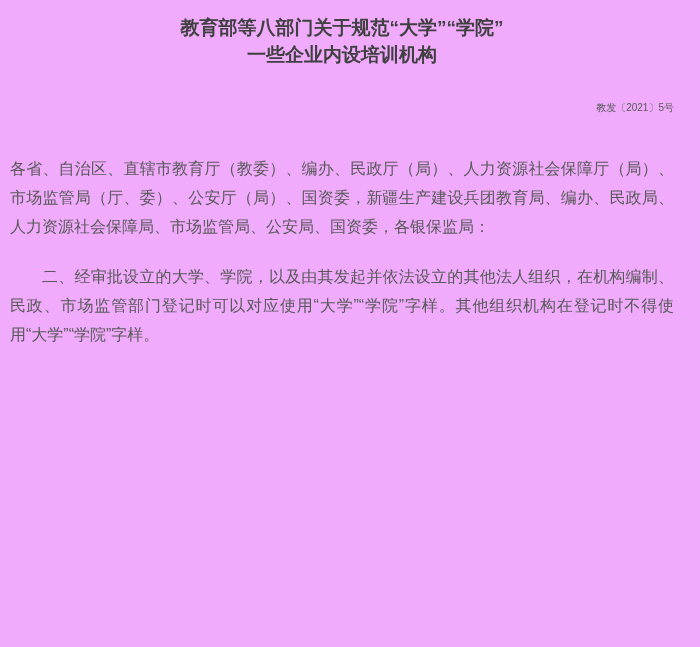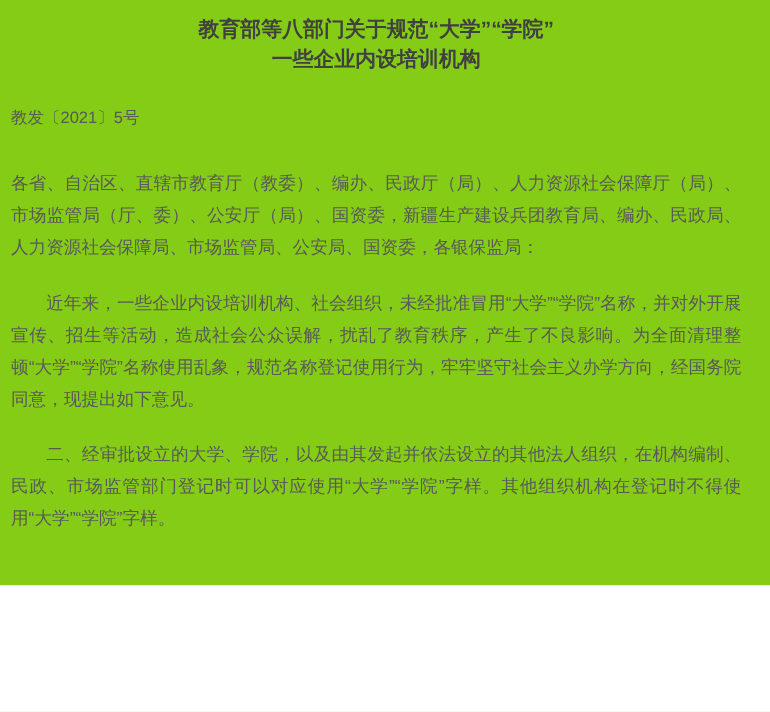--- a/index.html
+++ b/index.html
@@ -9,66 +9,64 @@
   }
   body {
     width: 700px;
     height: 647px;
     overflow: hidden;
     font-family: "Liberation Sans", sans-serif;
   }
   .doc {
     box-sizing: border-box;
     width: 700px;
-    height: 532px;
+    height: 647px;
     padding: 14px 26px 0 10px;
-    background: #84cc16;
+    background: #f0abfc;
   }
   .doc-title {
     text-align: center;
     color: #404040;
     font-size: 19px;
     font-weight: bold;
     line-height: 27px;
     margin: 0;
   }
   .doc-number {
-    text-align: left;
+    text-align: right;
     color: #595959;
-    font-size: 15px;
+    font-size: 10px;
     line-height: 20px;
     margin-top: 30px;
   }
   .para {
     color: #595959;
     font-size: 16px;
     line-height: 29px;
     text-align: justify;
     margin: 21px 0 0 0;
   }
   .para.first {
     margin-top: 36px;
-    font-family: Liberation Mono, monospace;
   }
   .para.indent {
     text-indent: 2em;
   }
 </style>
 </head>
 <body>
 
 <div class="doc">
 
   <h1 class="doc-title">
     <div>教育部等八部门关于规范“大学”“学院”</div>
     <div>一些企业内设培训机构</div>
   </h1>
 
   <div class="doc-number">教发〔2021〕5号</div>
 
   <p class="para first">各省、自治区、直辖市教育厅（教委）、编办、民政厅（局）、人力资源社会保障厅（局）、市场监管局（厅、委）、公安厅（局）、国资委，新疆生产建设兵团教育局、编办、民政局、人力资源社会保障局、市场监管局、公安局、国资委，各银保监局：</p>
 
-  <p class="para indent">近年来，一些企业内设培训机构、社会组织，未经批准冒用“大学”“学院”名称，并对外开展宣传、招生等活动，造成社会公众误解，扰乱了教育秩序，产生了不良影响。为全面清理整顿“大学”“学院”名称使用乱象，规范名称登记使用行为，牢牢坚守社会主义办学方向，经国务院同意，现提出如下意见。</p>
 
 
   <p class="para indent">二、经审批设立的大学、学院，以及由其发起并依法设立的其他法人组织，在机构编制、民政、市场监管部门登记时可以对应使用“大学”“学院”字样。其他组织机构在登记时不得使用“大学”“学院”字样。</p>
 
 </div>
 
 </body></html>

